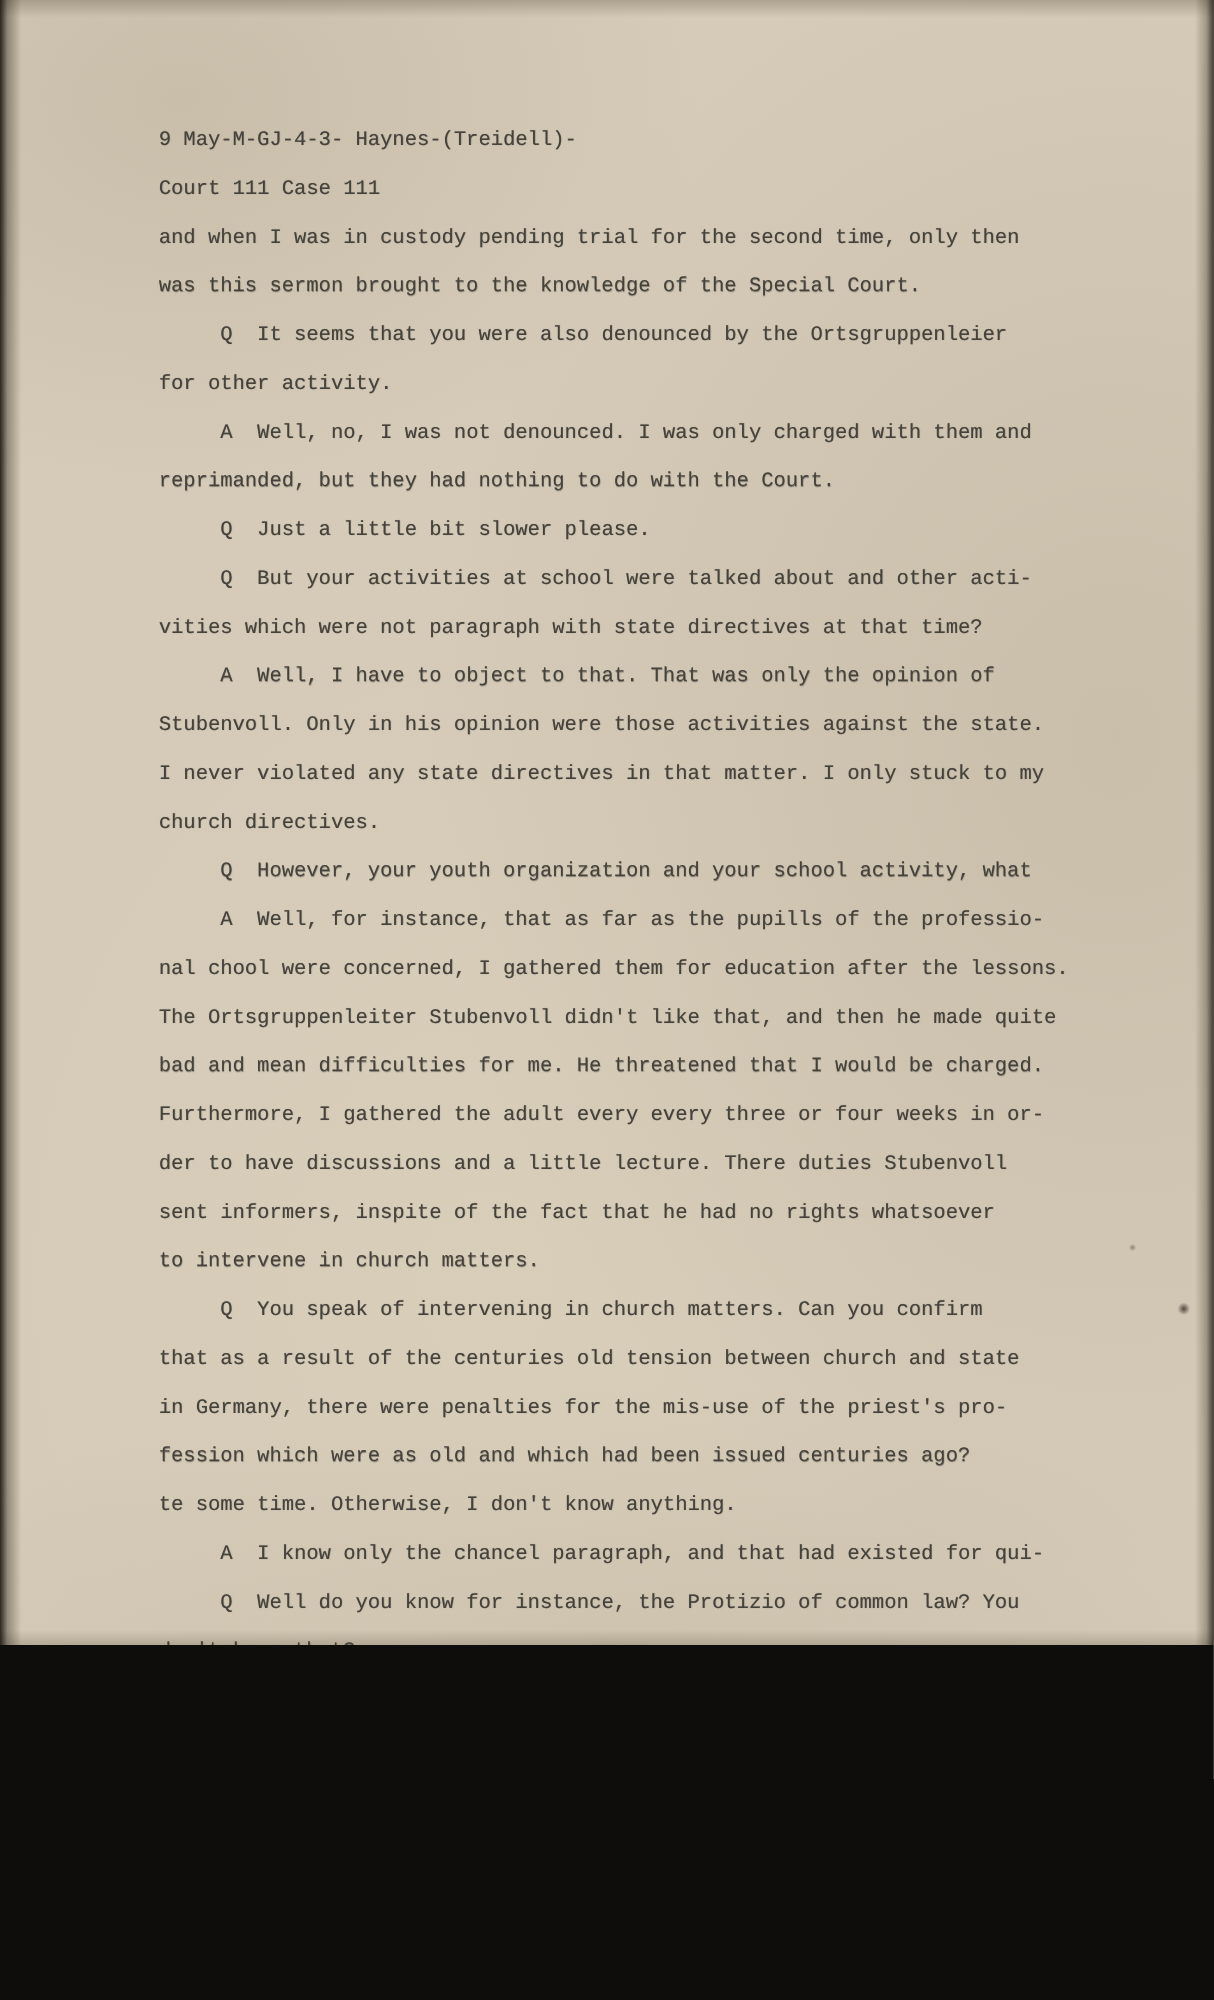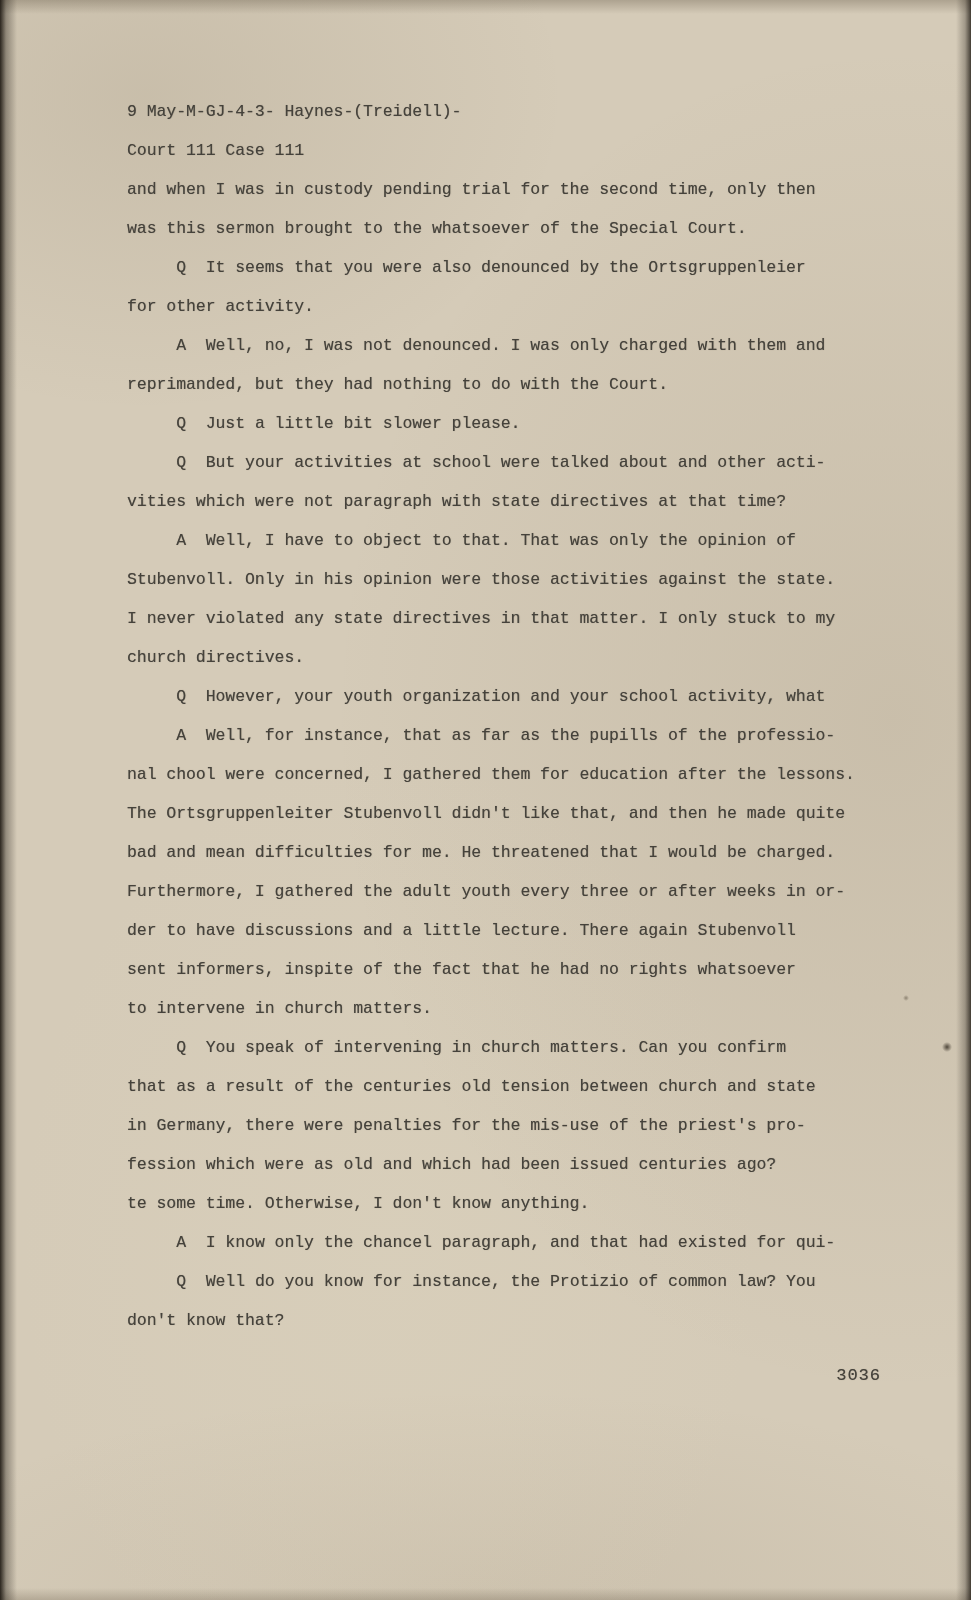--- a/index.html
+++ b/index.html
@@ -3,21 +3,21 @@
 <meta charset="utf-8">
 <style>
   html, body {
     margin: 0;
     padding: 0;
     background: #0e0d0b;
   }
   .page {
     position: relative;
     width: 971px;
-    height: 1600px;
+    height: 1316px;
     overflow: hidden;
     background-color: #d5cbb8;
     background-image:
       linear-gradient(to right, rgba(25,20,14,0.90), rgba(25,20,14,0.35) 6px, rgba(25,20,14,0) 17px),
       linear-gradient(to left,  rgba(25,20,14,0.78), rgba(25,20,14,0.28) 6px, rgba(25,20,14,0) 15px),
       linear-gradient(to bottom, rgba(70,58,40,0.28), rgba(70,58,40,0) 14px),
       linear-gradient(to top,    rgba(70,58,40,0.22), rgba(70,58,40,0) 12px),
       radial-gradient(circle 5px at 947px 1047px, rgba(35,28,18,0.75), rgba(35,28,18,0) 100%),
       radial-gradient(circle 3px at 906px 998px,  rgba(60,50,35,0.45), rgba(60,50,35,0) 100%),
       radial-gradient(ellipse 600px 450px at 15% 6%,  rgba(110,95,70,0.12), rgba(110,95,70,0) 70%),
@@ -49,39 +49,39 @@
 </style>
 </head>
 <body>
 
 <div class="page">
   <div class="text-block">
     <div class="line">9 May-M-GJ-4-3- Haynes-(Treidell)-</div>
     <div class="line">Court 111 Case 111</div>
     <div id="transcript-body">
         <div class="line">and when I was in custody pending trial for the second time, only then</div>
-        <div class="line">was this sermon brought to the whatsoever of the Special Court.</div>
+        <div class="line">was this sermon brought to the knowledge of the Special Court.</div>
         <div class="line">     Q  It seems that you were also denounced by the Ortsgruppenleier</div>
         <div class="line">for other activity.</div>
         <div class="line">     A  Well, no, I was not denounced. I was only charged with them and</div>
         <div class="line">reprimanded, but they had nothing to do with the Court.</div>
         <div class="line">     Q  Just a little bit slower please.</div>
         <div class="line">     Q  But your activities at school were talked about and other acti-</div>
         <div class="line">vities which were not paragraph with state directives at that time?</div>
         <div class="line">     A  Well, I have to object to that. That was only the opinion of</div>
         <div class="line">Stubenvoll. Only in his opinion were those activities against the state.</div>
         <div class="line">I never violated any state directives in that matter. I only stuck to my</div>
         <div class="line">church directives.</div>
         <div class="line">     Q  However, your youth organization and your school activity, what</div>
         <div class="line">     A  Well, for instance, that as far as the pupills of the professio-</div>
         <div class="line">nal chool were concerned, I gathered them for education after the lessons.</div>
         <div class="line">The Ortsgruppenleiter Stubenvoll didn't like that, and then he made quite</div>
         <div class="line">bad and mean difficulties for me. He threatened that I would be charged.</div>
-        <div class="line">Furthermore, I gathered the adult youth every three or after weeks in or-</div>
-        <div class="line">der to have discussions and a little lecture. There again Stubenvoll</div>
+        <div class="line">Furthermore, I gathered the adult every every three or four weeks in or-</div>
+        <div class="line">der to have discussions and a little lecture. There duties Stubenvoll</div>
         <div class="line">sent informers, inspite of the fact that he had no rights whatsoever</div>
         <div class="line">to intervene in church matters.</div>
         <div class="line">     Q  You speak of intervening in church matters. Can you confirm</div>
         <div class="line">that as a result of the centuries old tension between church and state</div>
         <div class="line">in Germany, there were penalties for the mis-use of the priest's pro-</div>
         <div class="line">fession which were as old and which had been issued centuries ago?</div>
         <div class="line">te some time. Otherwise, I don't know anything.</div>
         <div class="line">     A  I know only the chancel paragraph, and that had existed for qui-</div>
         <div class="line">     Q  Well do you know for instance, the Protizio of common law? You</div>
         <div class="line">don't know that?</div>

